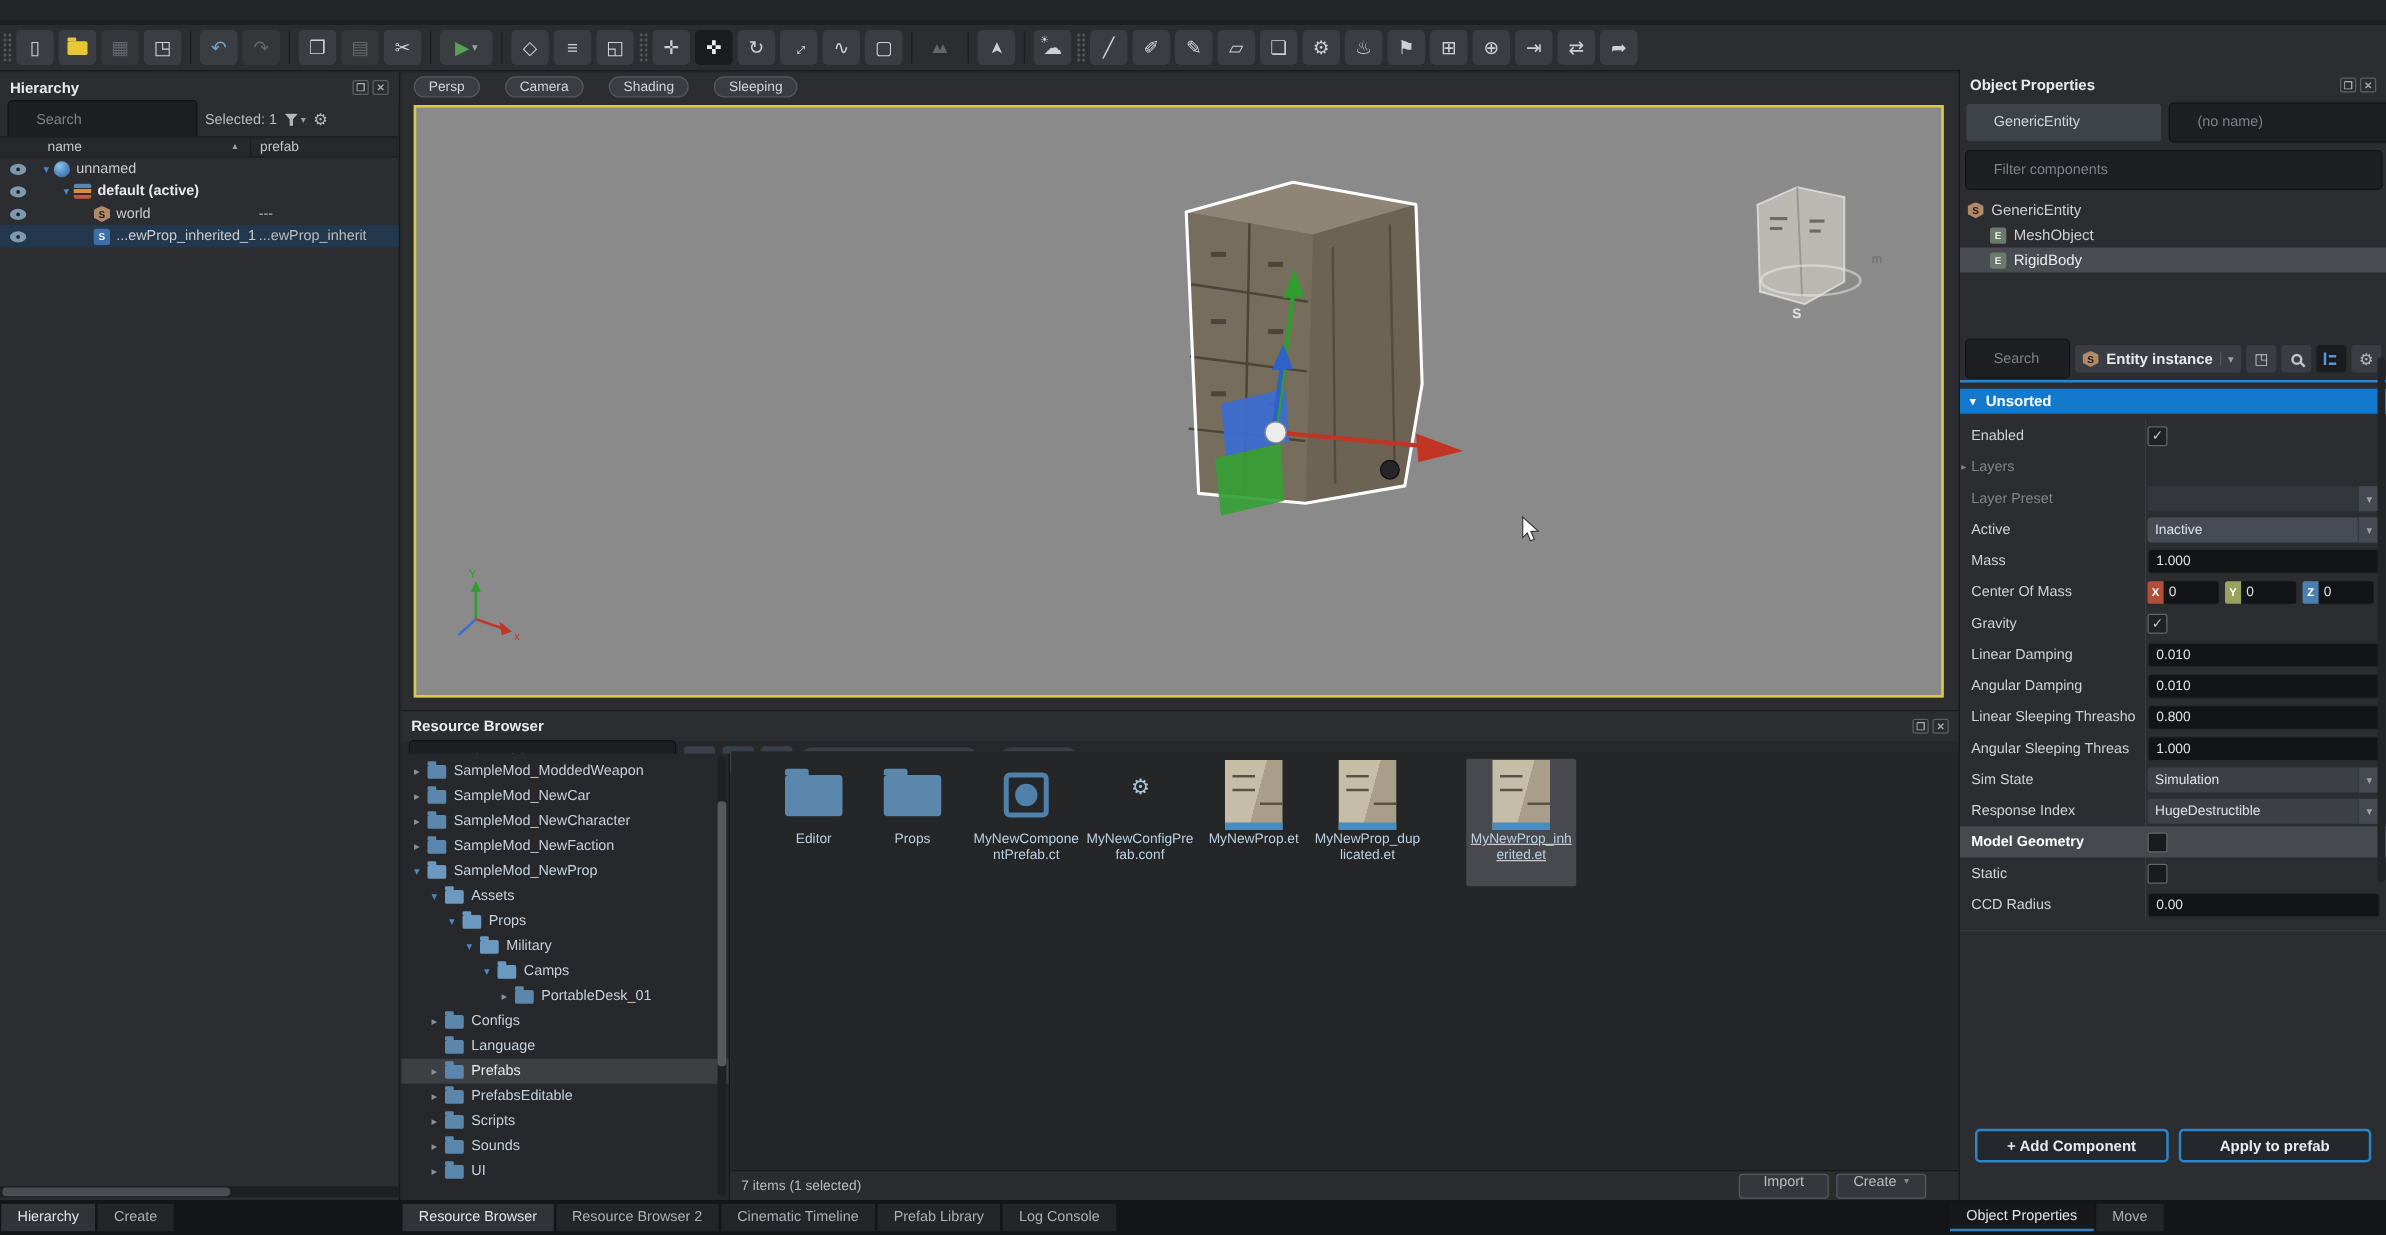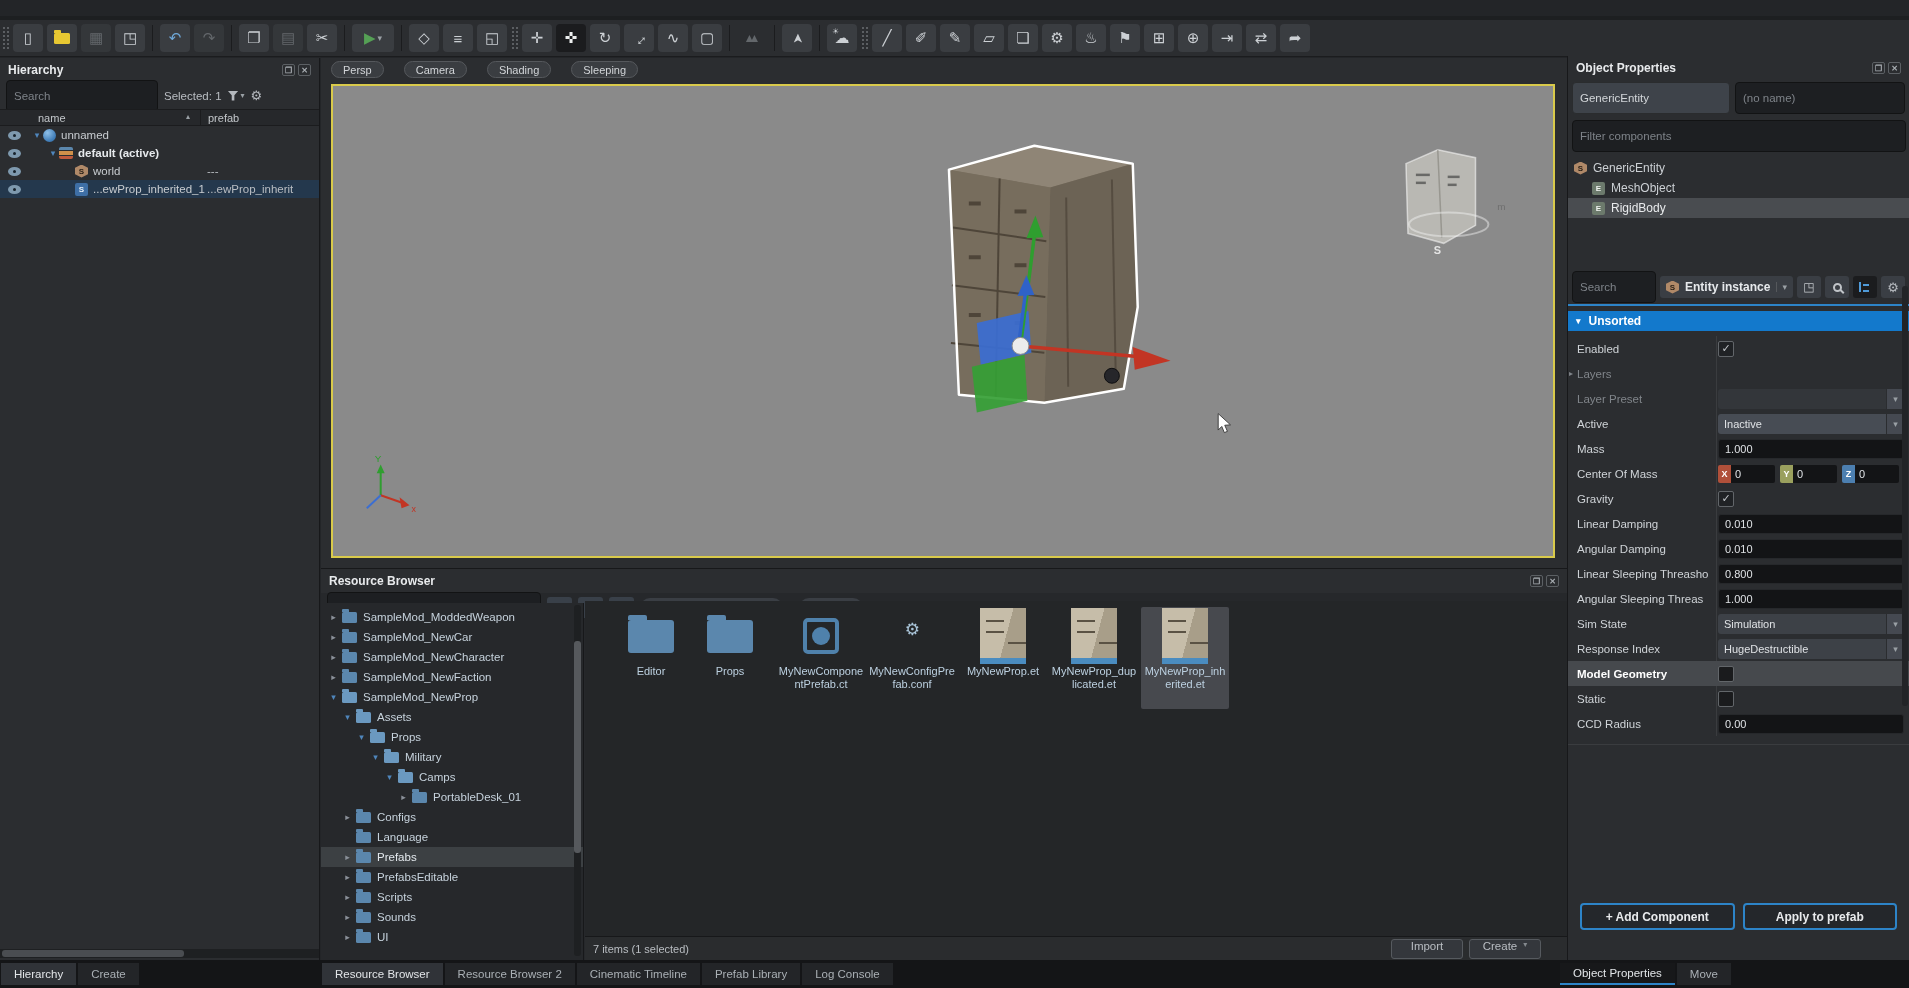--- a/index.html
+++ b/index.html
@@ -25,21 +25,21 @@
   .tbtn[data-name="cursor-tool-button"] span.g{transform:rotate(-90deg);font-size:13px}
   .tbtn[data-name="scale-tool-button"] span.g{transform:rotate(-45deg)}
   .tbtn[data-name="terrain-button"] span.g{letter-spacing:-7px;font-size:12px;padding-right:7px}
   .tbtn .caret{font-size:9px;color:#9aa0a5}
   .tbtn .sun{position:absolute;top:3px;left:5px;font-size:8px}
 
   
   .ptitle{height:24px;display:flex;align-items:center;padding:0 8px;font-weight:bold;font-size:12px;color:#e8eaec;background:#2b2d30}
   .wctls{margin-left:auto;display:flex;gap:3px}
   .wctl{width:13px;height:12px;border:1px solid #5c6064;border-radius:2px;font-size:8px;color:#a8adb2;display:flex;align-items:center;justify-content:center}
-  .inp{background:#1d1f22;border:1px solid #121314;border-radius:4px;color:#d8dbde;font-size:11.5px;padding:0 7px;height:32px;font-family:"Liberation Sans",sans-serif;outline:none}
+  .inp{background:#1d1f22;border:1px solid #121314;border-radius:4px;color:#d8dbde;font-size:11.5px;padding:0 22px;height:32px;font-family:"Liberation Sans",sans-serif;outline:none}
   .inp::placeholder{color:#7e8389}
   .gear{color:#b4b8bd;font-size:13px}
   .funnel{width:11px;height:10px;background:#b4b8bd;clip-path:polygon(0 0,100% 0,62% 48%,62% 100%,38% 100%,38% 48%);display:inline-block}
   .mag{width:9px;height:9px;border:2px solid #c0c4c8;border-radius:50%;position:relative;display:inline-block}
   .mag::after{content:"";position:absolute;width:2px;height:5px;background:#c0c4c8;transform:rotate(-45deg);bottom:-4px;right:-3px}
 
   
   #hier{position:absolute;left:0;top:58px;width:320px;height:902px;background:#2b2d30;border-right:1px solid #17181a}
   #hier-search-row{display:flex;align-items:center;gap:6px;padding:3px 6px;height:27px}
   #hier-search{width:152px}
@@ -582,21 +582,21 @@
             <span class="thumb-ico" data-name="prefab-thumbnail"></span>
           </div>
           <div class="flabel" data-name="file-label">MyNewProp_duplicated.et</div>
         </div>
         <div class="fitem" data-name="file-item-mynewprop-et" style="left: 374px;">
           <div class="icobox" data-name="file-icon-box">
             <span class="thumb-ico" data-name="prefab-thumbnail"></span>
           </div>
           <div class="flabel" data-name="file-label">MyNewProp.et</div>
         </div>
-        <div class="fitem sel" data-name="file-item-mynewprop-inherited-et" style="left: 556px;">
+        <div class="fitem sel" data-name="file-item-mynewprop-inherited-et" style="left: 588px; text-decoration: underline;">
           <div class="icobox" data-name="file-icon-box">
             <span class="thumb-ico" data-name="prefab-thumbnail"></span>
           </div>
           <div class="flabel" data-name="file-label">MyNewProp_inherited.et</div>
         </div>
       </div>
     <div id="rb-status" data-name="resource-status-bar">
       <span data-name="items-count">7 items (1 selected)</span>
       <span class="btns">
         <span class="sbtn" data-name="import-button">

